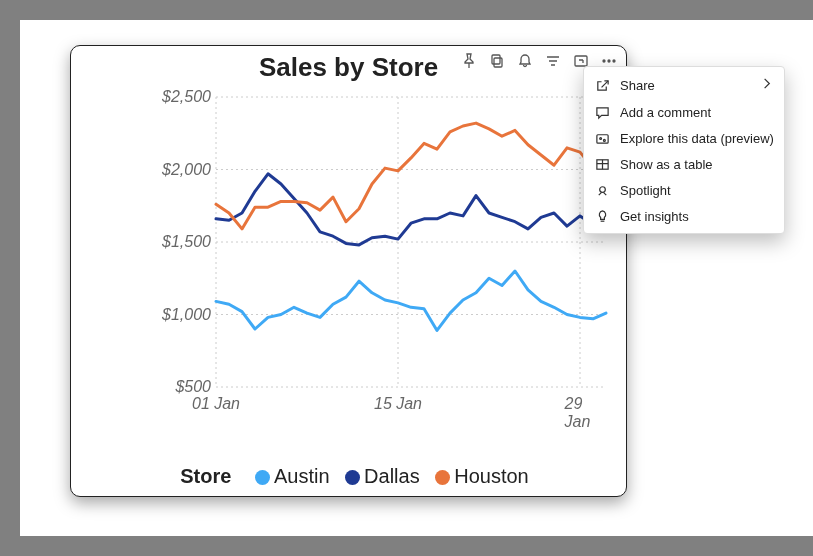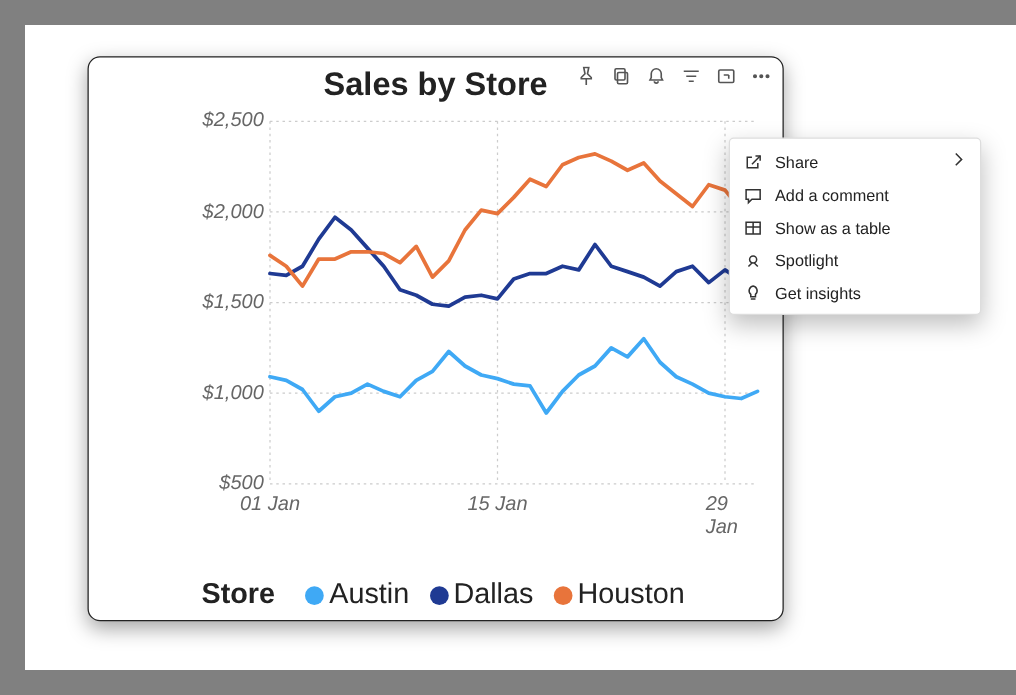--- a/index.html
+++ b/index.html
@@ -5,24 +5,24 @@
   html,body{margin:0;padding:0;width:813px;height:556px;background:#808080;font-family:"Segoe UI",Arial,sans-serif;}
   .stage{position:absolute;left:20px;top:20px;width:773px;height:516px;background:#fff;padding-left:32px;}
   .card{position:absolute;left:50px;top:25px;width:555px;height:450px;background:#fff;border:1px solid #222;border-radius:10px;box-shadow:0 6px 16px rgba(0,0,0,0.35);}
   .title{text-align:center;font-size:26px;font-weight:600;color:#222;margin-top:6px;font-family:"Segoe UI Light","Segoe UI",Arial,sans-serif;}
   .toolbar{position:absolute;top:6px;right:8px;display:flex;gap:10px;align-items:center;}
   .toolbar .tib{width:18px;height:18px;display:flex;align-items:center;justify-content:center;color:#555;cursor:pointer;}
   .toolbar svg{width:16px;height:16px;stroke:#555;fill:none;stroke-width:1.3;}
   .plot{position:absolute;left:15px;top:41px;width:525px;height:330px;font-style:italic;}
   .ylab{position:absolute;right:calc(100% - 125px);font-size:16px;color:#666;transform:translateY(-50%);}
   .xlab{position:absolute;top:342px;font-size:16px;color:#666;transform:translateX(-50%);}
-  .legend{position:absolute;left:12px;right:0;bottom:8px;text-align:center;font-size:23px;color:#222;}
+  .legend{position:absolute;left:12px;right:0;bottom:8px;text-align:center;font-size:20px;color:#222;}
   .legend .lt{font-weight:700;margin-right:8px;}
   .legend .dot{display:inline-block;width:15px;height:15px;border-radius:50%;margin:0 4px 0 10px;vertical-align:-2px;}
-  .menu{position:absolute;left:563px;top:46px;width:200px;background:#fff;border:1px solid #ddd;border-radius:4px;box-shadow:0 8px 20px rgba(0,0,0,0.25);padding:4px 0;margin-top:44px;}
+  .menu{position:absolute;left:563px;top:46px;width:200px;background:#fff;border:1px solid #ddd;border-radius:4px;box-shadow:0 8px 20px rgba(0,0,0,0.25);padding:4px 0;}
   .menu .mi{display:flex;align-items:center;gap:10px;padding:5px 10px;font-size:13px;color:#222;cursor:pointer;}
   .menu .mi:hover,.menu .mi.hover{background:#eee;}
   .menu .mi .ic{width:16px;height:16px;display:flex;align-items:center;justify-content:center;}
   .menu .mi svg{width:15px;height:15px;stroke:#333;fill:none;stroke-width:1.3;}
   .menu .mi .chev{margin-left:auto;}
 </style>
 </head>
 <body>
 
 <div class="stage">
@@ -110,20 +110,30 @@
       <span class="ic">
           <svg viewBox="0 0 16 16">
             <path d="M2 3h12v8H7l-3 3v-3H2z"></path>
           </svg>
         </span>
       <span>Add a comment</span>
     </div>
     <div class="mi">
       <span class="ic">
           <svg viewBox="0 0 16 16">
+            <rect x="2" y="4" width="12" height="9" rx="1"></rect>
+            <circle cx="6" cy="8" r="1"></circle>
+            <circle cx="10" cy="10" r="1"></circle>
+          </svg>
+        </span>
+      <span>Explore this data (preview)</span>
+    </div>
+    <div class="mi">
+      <span class="ic">
+          <svg viewBox="0 0 16 16">
             <rect x="2" y="3" width="12" height="10"></rect>
             <path d="M2 7h12M8 3v10"></path>
           </svg>
         </span>
       <span>Show as a table</span>
     </div>
     <div class="mi">
       <span class="ic">
           <svg viewBox="0 0 16 16">
             <circle cx="8" cy="7" r="3"></circle>

